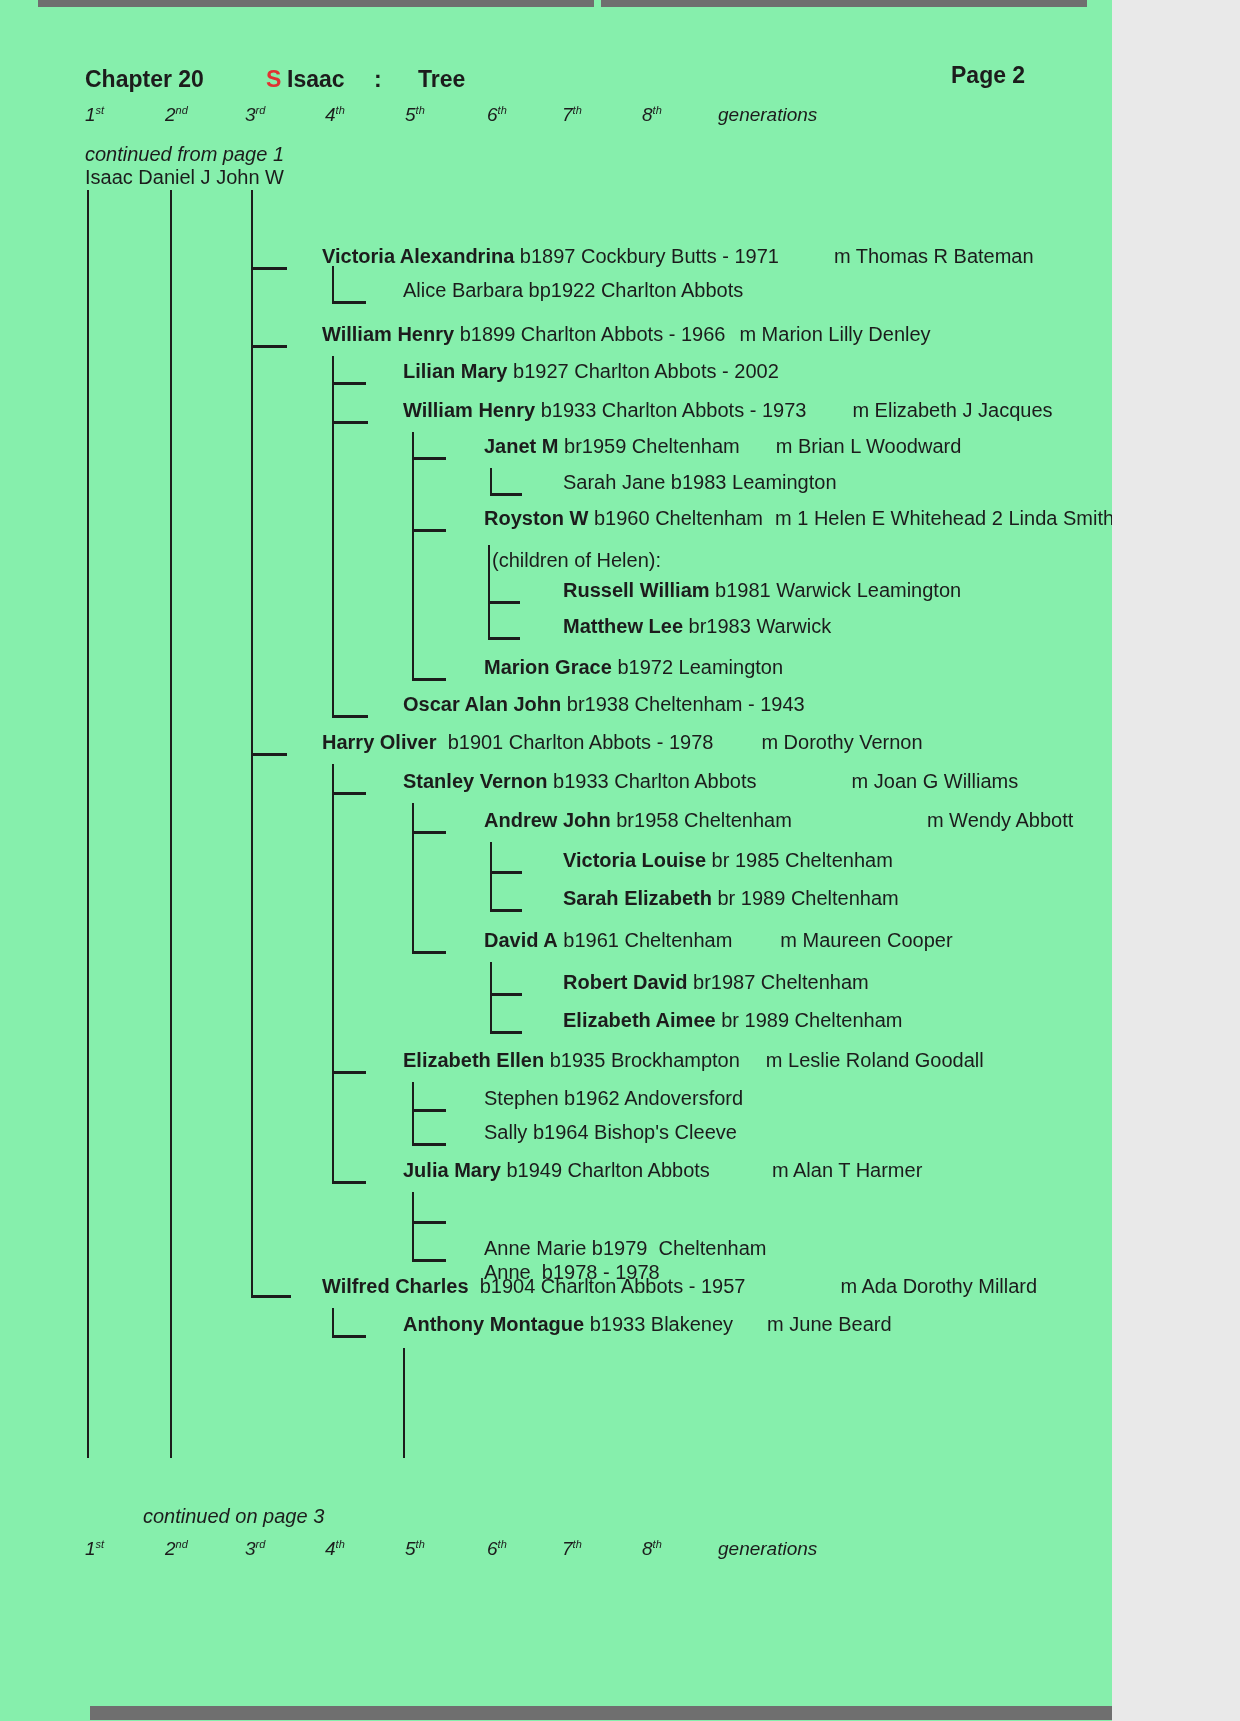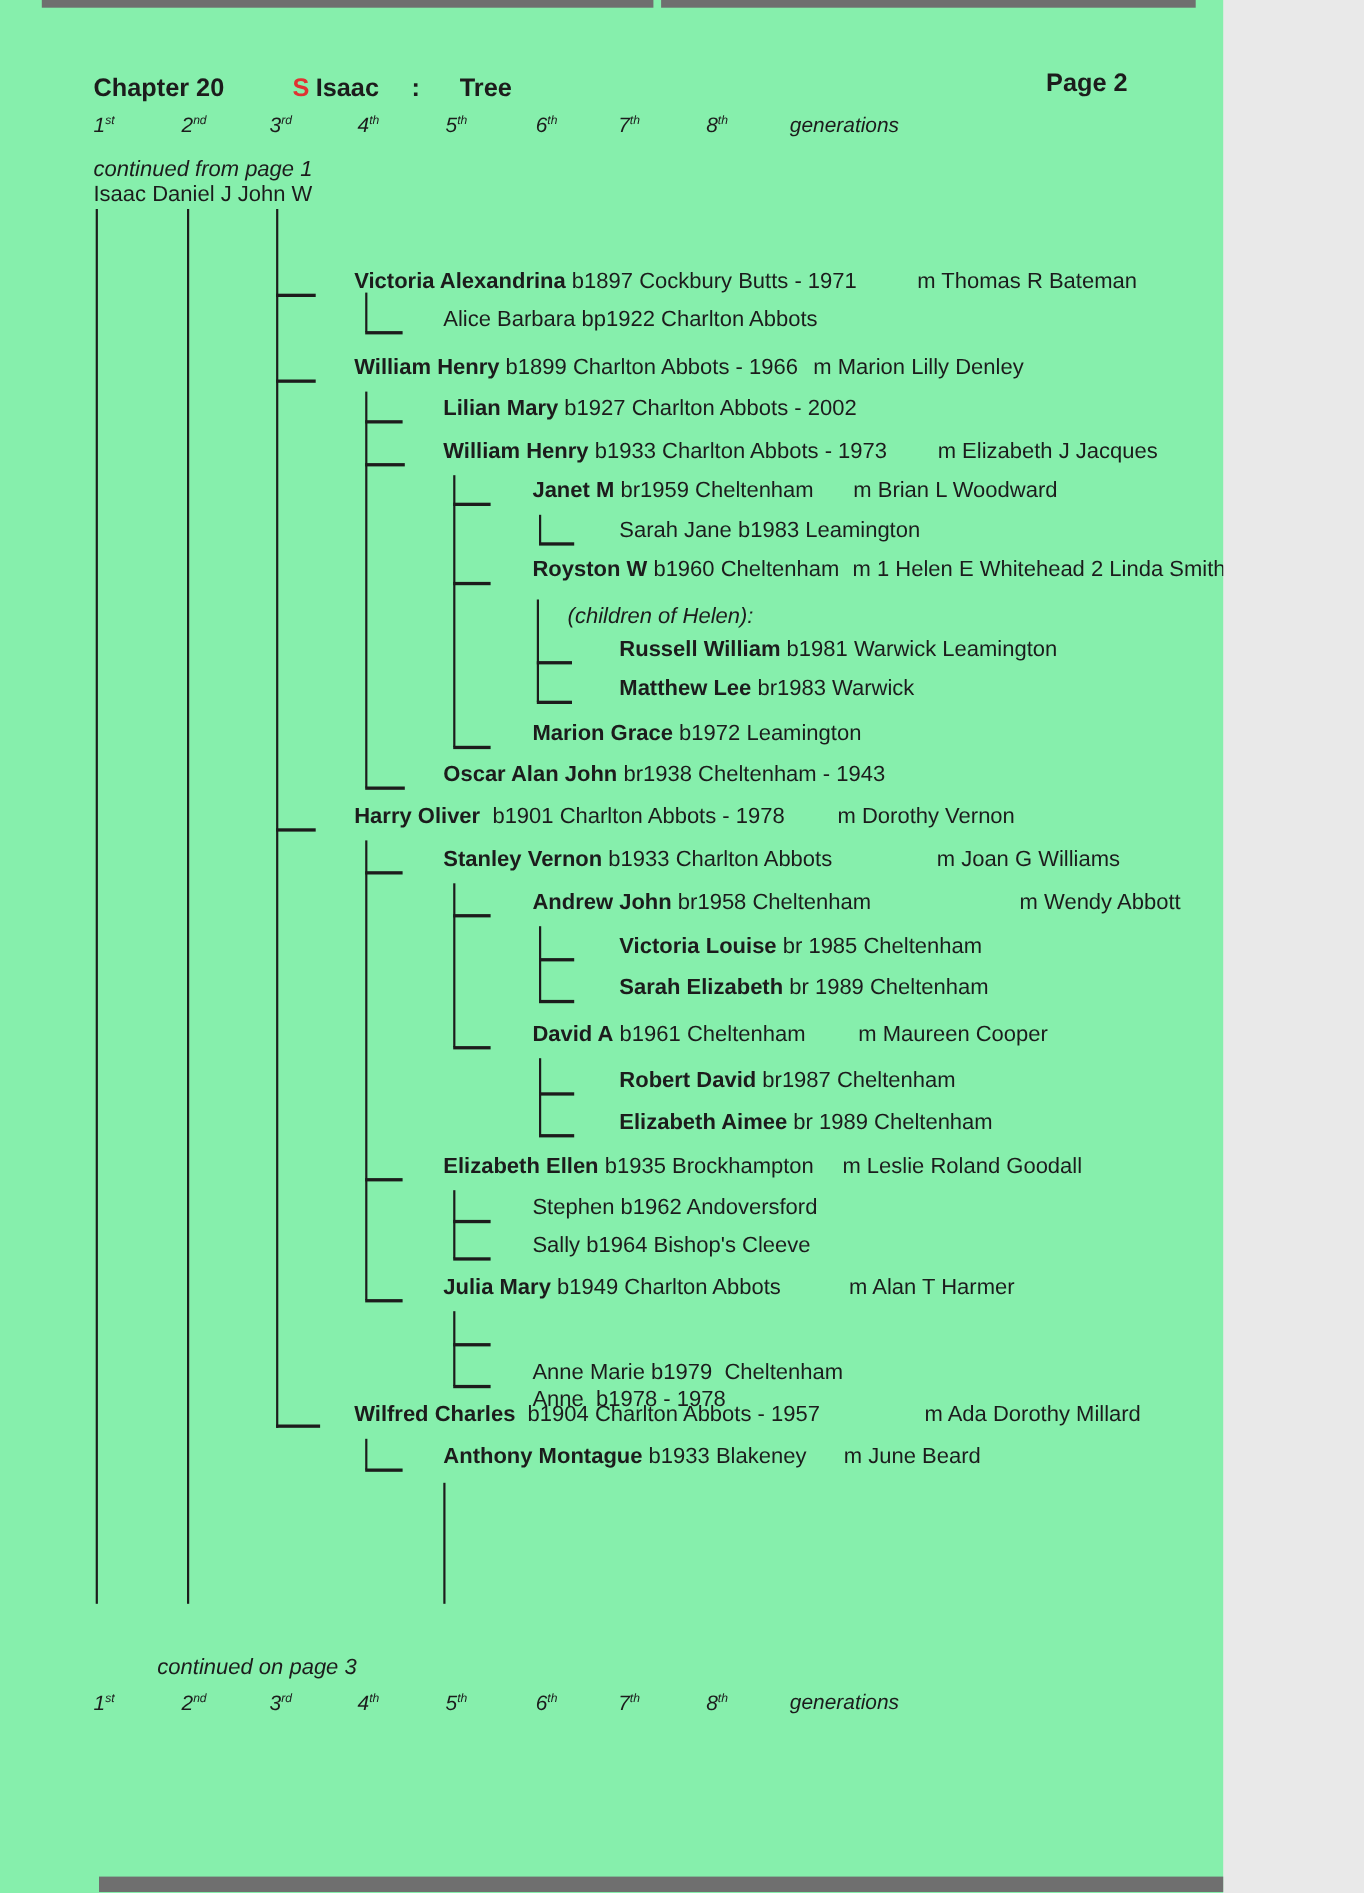--- a/index.html
+++ b/index.html
@@ -11,21 +11,21 @@
   .gscale{position:absolute;left:0;width:100%;height:28px;}
   .glabel{position:absolute;font-style:italic;font-size:19px;white-space:pre;}
   .glabel sup{font-size:11px;font-style:italic;}
   .gword{position:absolute;font-style:italic;font-size:19px;}
   .intro{position:absolute;font-size:20px;white-space:pre;}
   .it{font-style:italic;}
   .entry{position:absolute;font-size:20px;line-height:24px;white-space:pre;}
   .entry .nm{font-weight:400;}
   .entry .nm.b{font-weight:700;margin-top:47px;}
   .entry .sp{display:inline-block;}
-  .note{font-style:italic;margin-left:24px;}
+  .note{}
   .vl{position:absolute;width:2px;background:#1c1c1c;}
   .hl{position:absolute;height:3px;background:#1c1c1c;}
 </style>
 </head>
 <body>
 
 <div class="page">
 
   <div id="scan-bars">
       <div class="bar" style="left: 38px; top: 0px; width: 556px; height: 7px;"></div>

